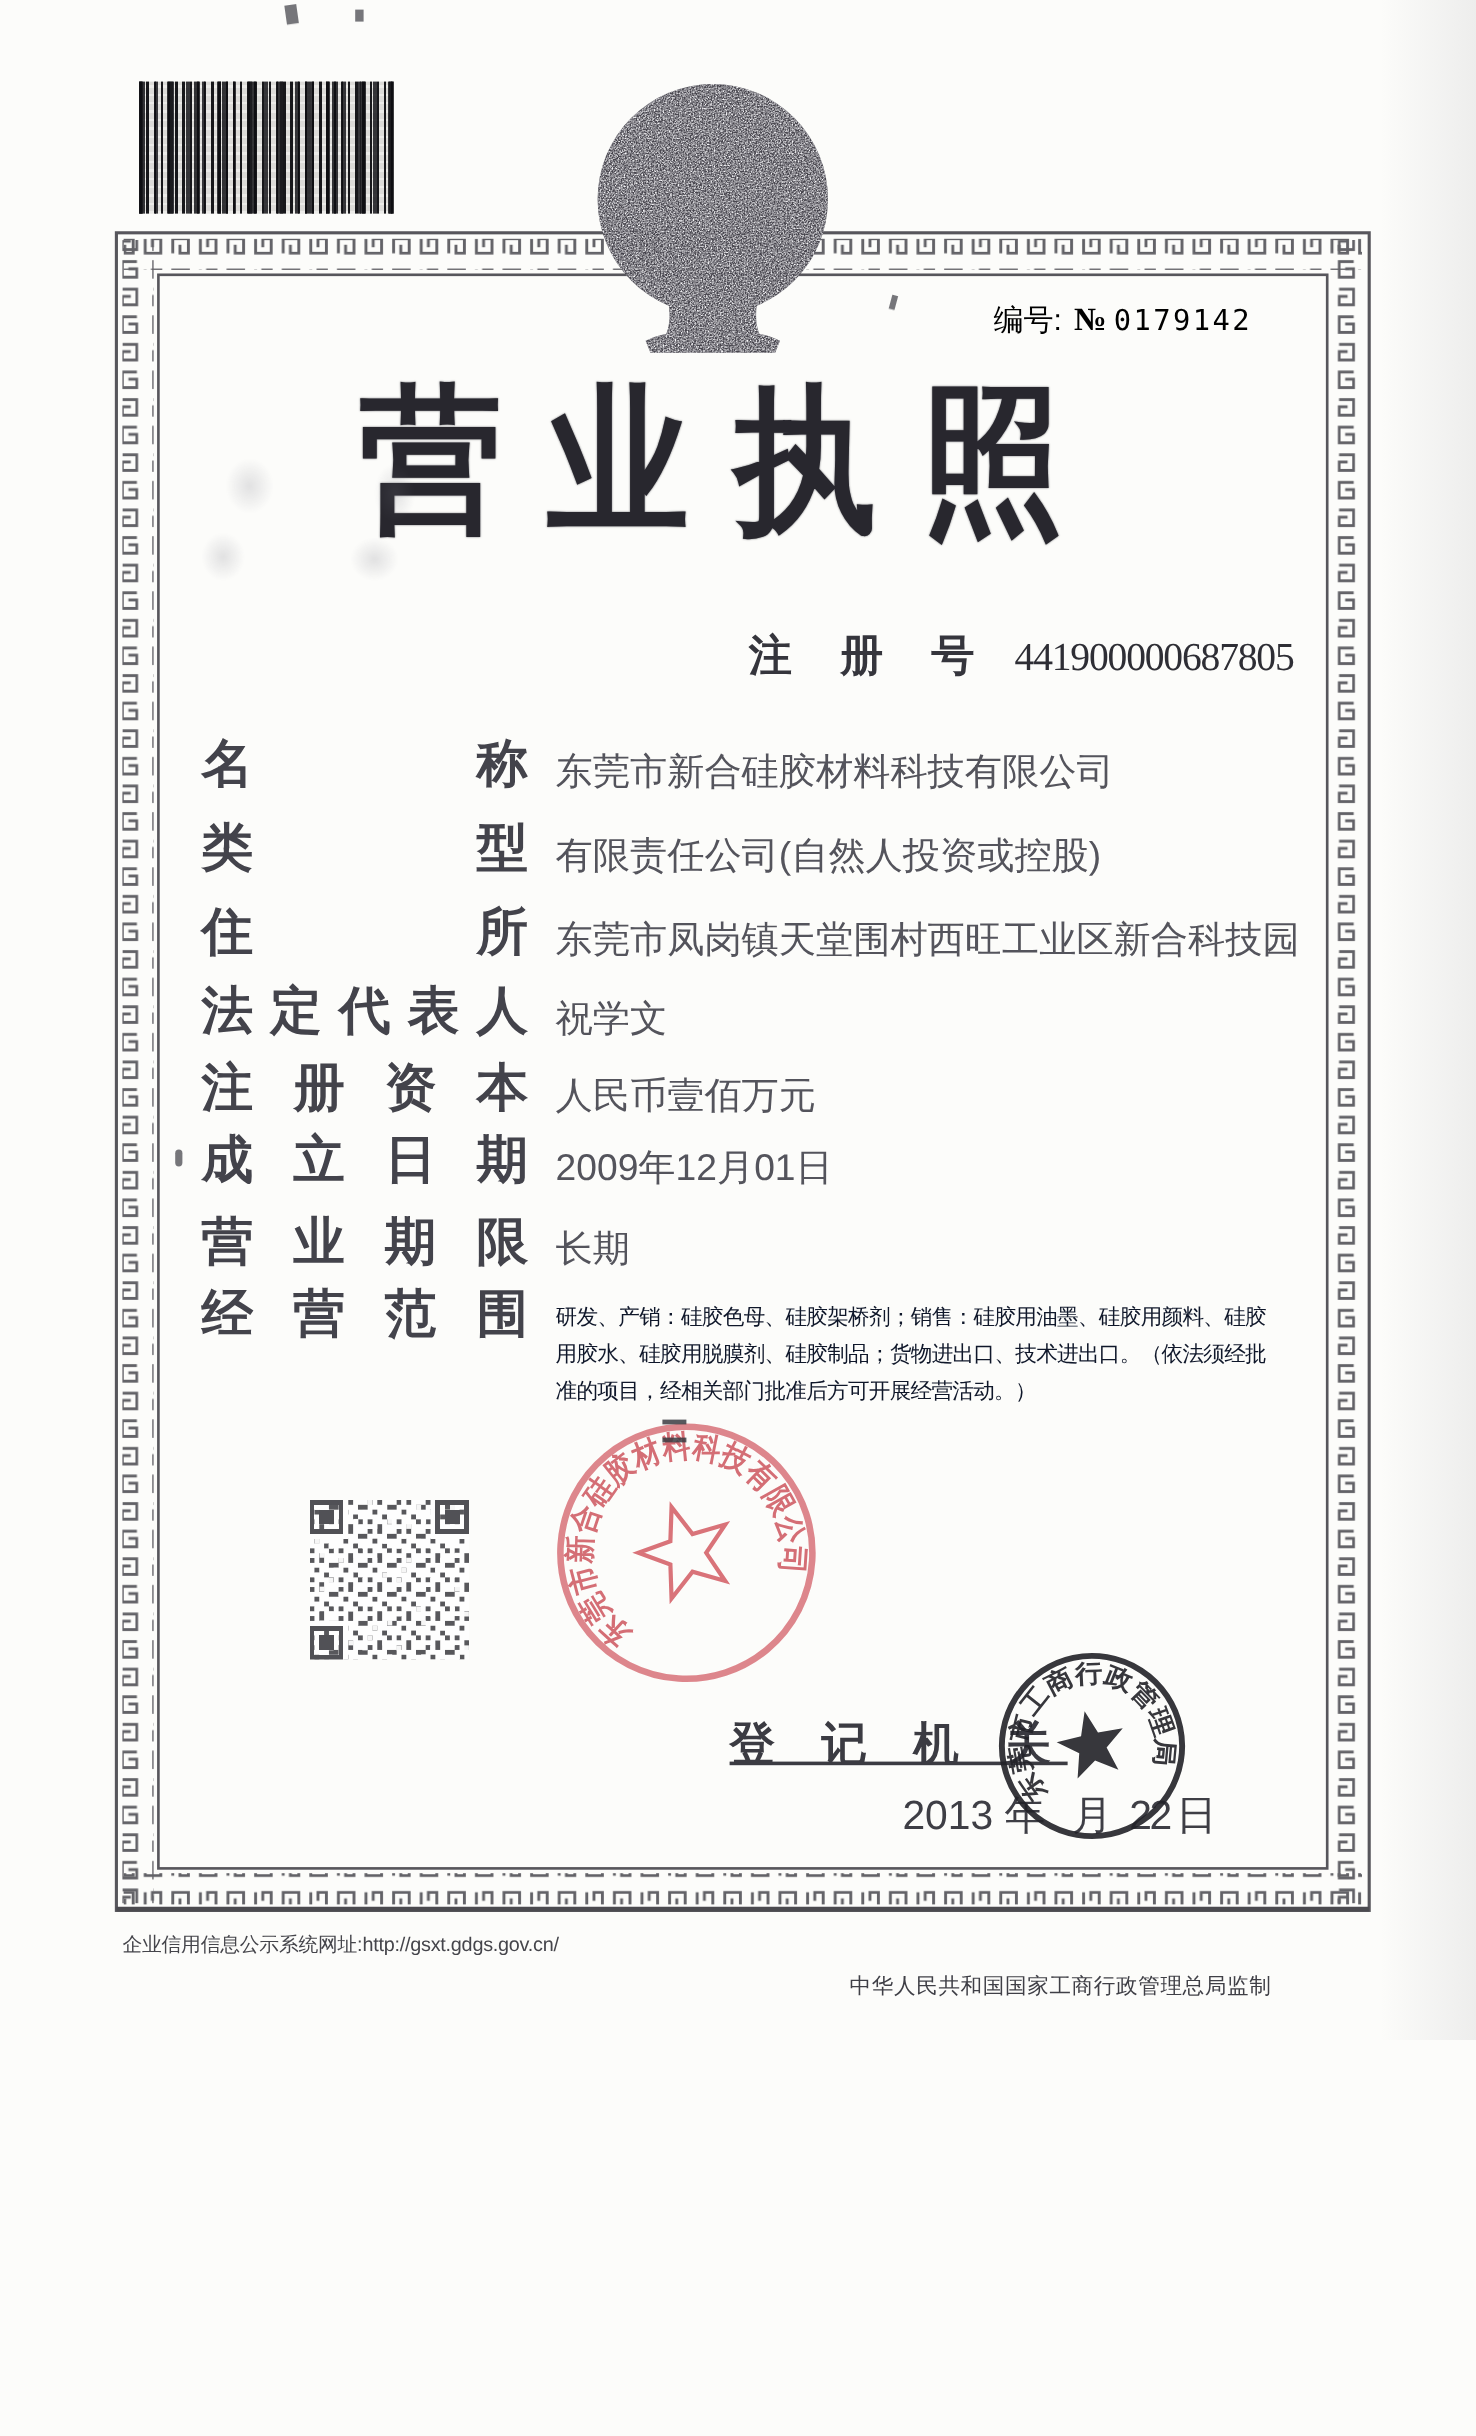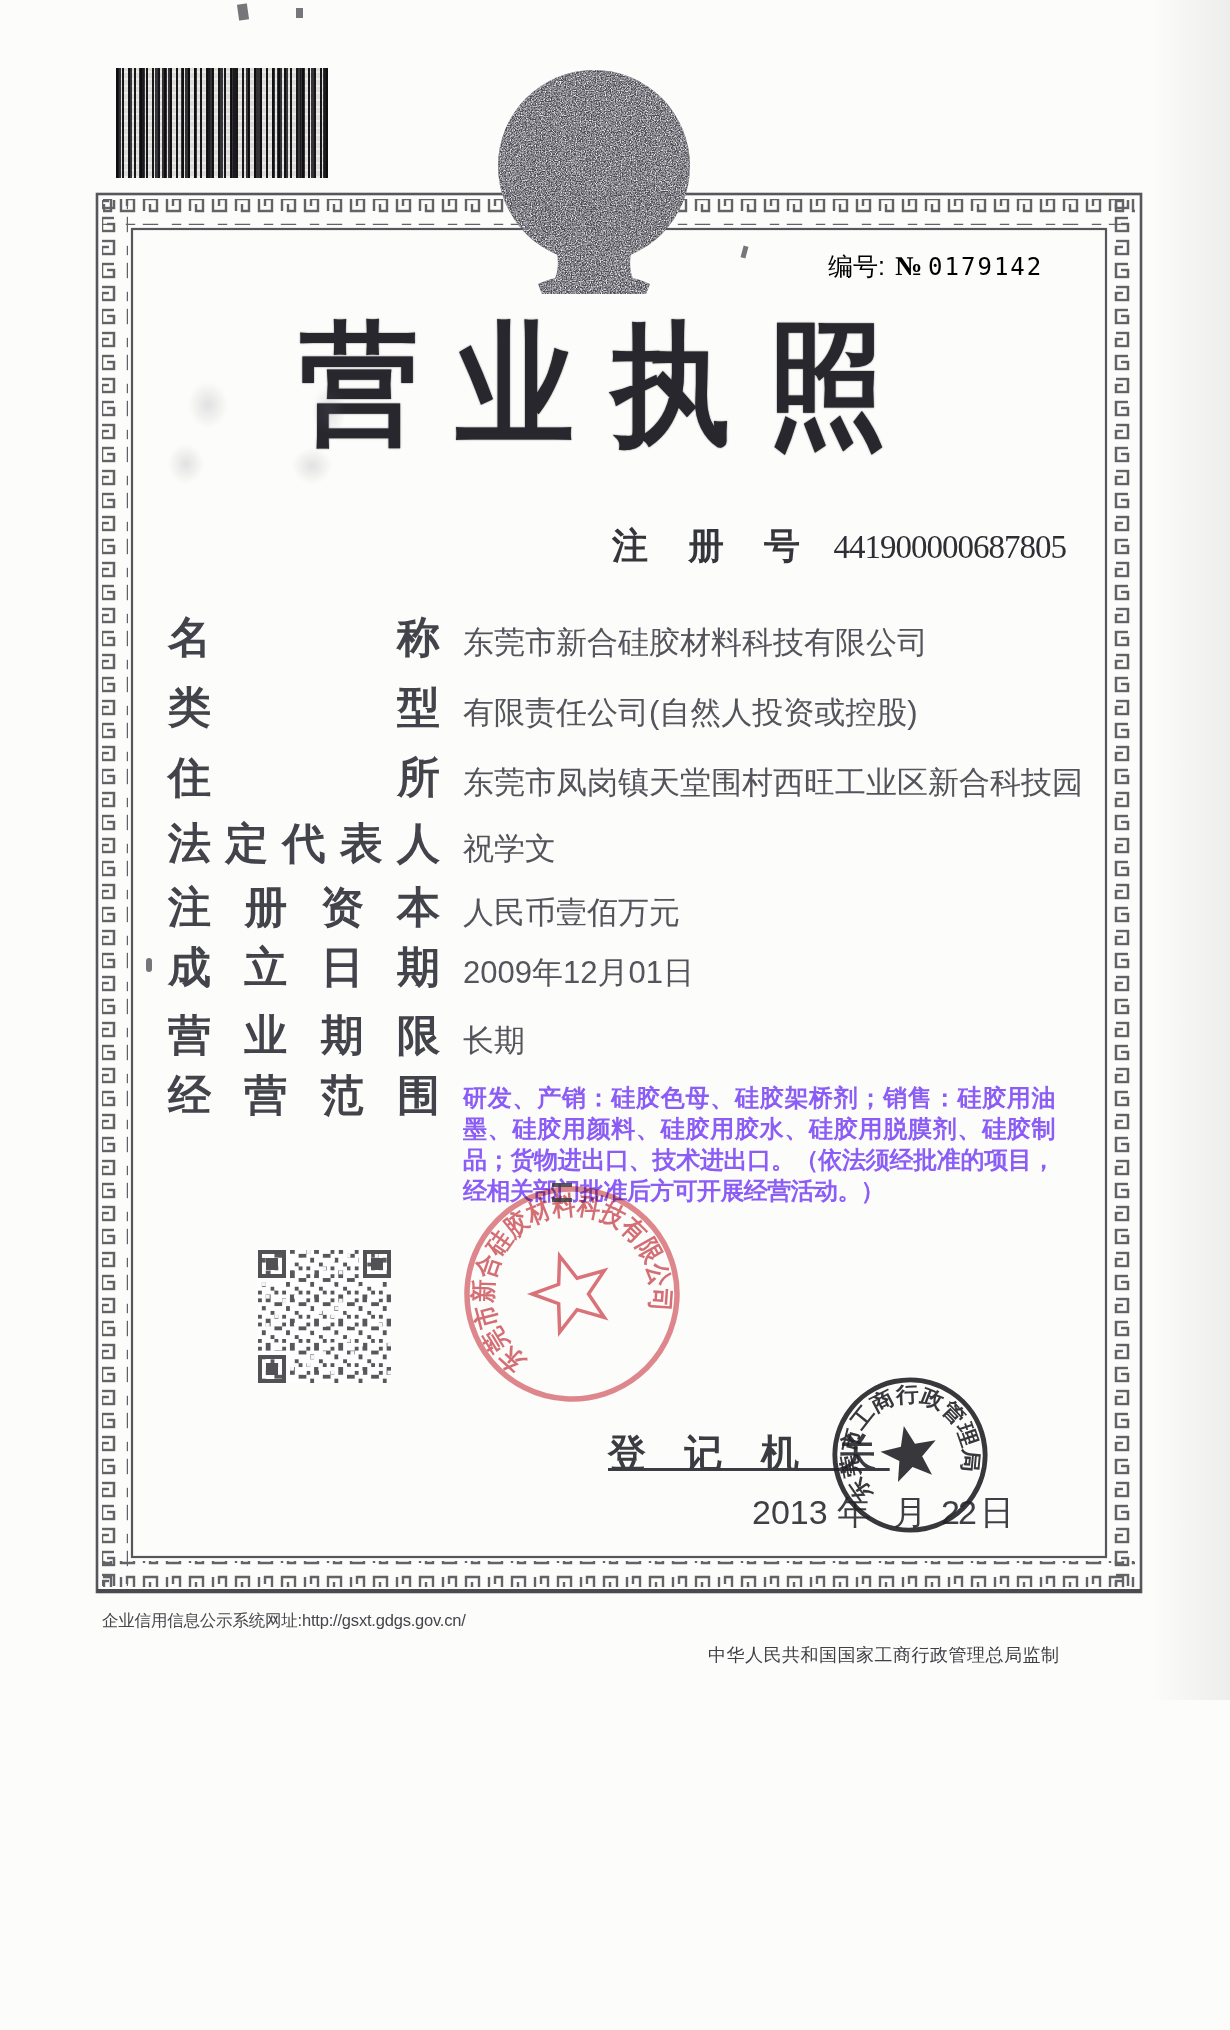--- a/index.html
+++ b/index.html
@@ -35,32 +35,32 @@
   
   #cert-title{
     left:300px;top:318px;font-size:118px;font-weight:800;line-height:1;
     letter-spacing:38px;color:#28272e;white-space:nowrap;
     transform:scaleY(1.12);transform-origin:top left;
     text-shadow:0 0 1.5px rgba(40,40,48,.8);
   }
 
   
   #regline{left:612px;top:522px;white-space:nowrap;}
-  #regline .reg-label{font-size:36px;font-weight:600;letter-spacing:15px;color:#35353c;}
+  #regline .reg-label{font-size:36px;font-weight:600;letter-spacing:15px;color:#35353c;margin-left:12px;}
   #regline .reg-number{font-family:"Liberation Serif", serif;font-size:33px;letter-spacing:-1px;color:#2e2e35;margin-left:14px;}
 
   
   .row{position:absolute;left:168px;display:flex;align-items:flex-start;}
   .flabel{width:272px;display:flex;justify-content:space-between;
     font-size:43px;font-weight:700;color:#43434b;line-height:1.1;flex:none;}
   .fvalue{margin-left:23px;margin-top:8px;font-size:31px;color:#54545c;white-space:nowrap;}
   #scope-para{
     left:463px;top:1082px;width:592px;
-    font-size:24px;line-height:31px;letter-spacing:-.6px;
-    color:#8b5cf6;text-align:justify;font-weight:700;
+    font-size:18px;line-height:31px;letter-spacing:-.6px;
+    color:#0f172a;text-align:justify;font-weight:400;
   }
 
   
   #registrar-label{left:608px;top:1428px;font-size:38px;font-weight:700;letter-spacing:14px;color:#3b3b42;white-space:nowrap;text-decoration:underline;}
   #dateline{left:752px;top:1490px;font-size:34px;color:#3e3e45;white-space:nowrap;}
   #dateline .d-month{margin-left:22px;}
   #dateline .d-day{margin-left:14px;letter-spacing:-2px;}
   #dateline .d-daychar{margin-left:5px;}
 
   

